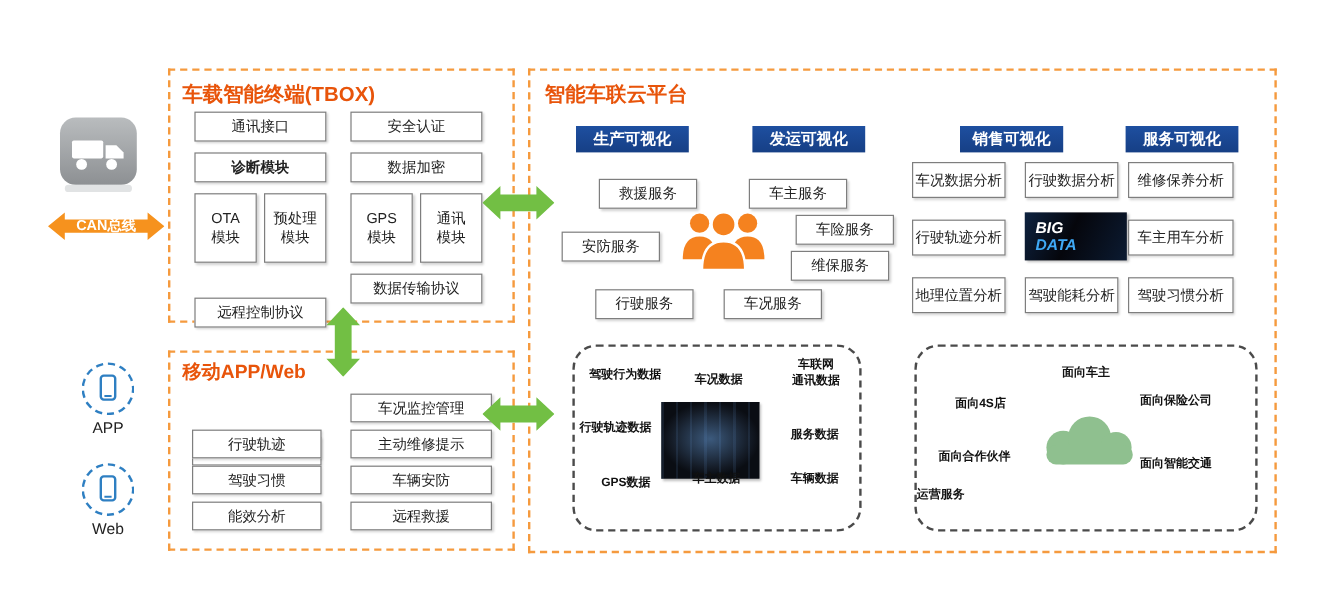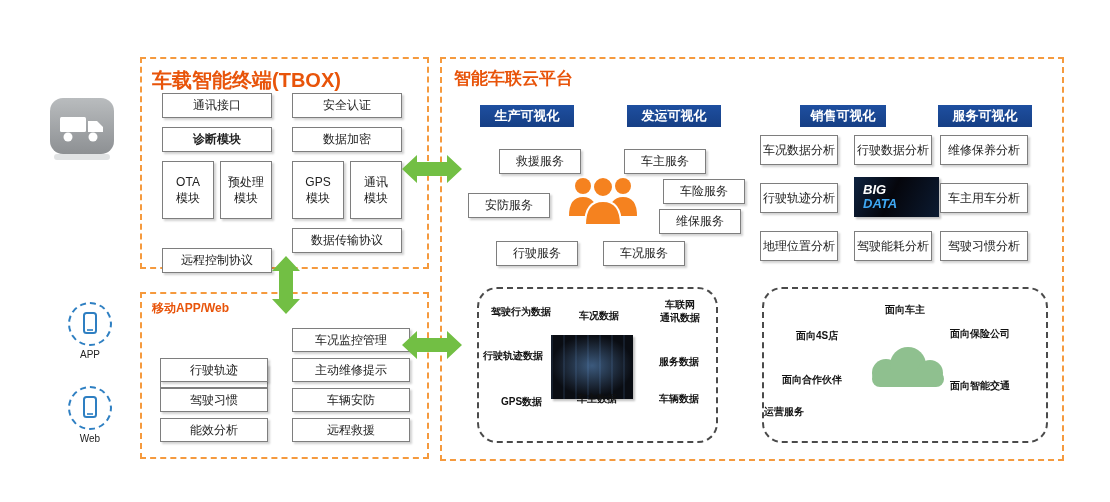--- a/index.html
+++ b/index.html
@@ -18,21 +18,21 @@
   .mod.tall{flex-direction:column;line-height:1.35;white-space:normal;}
   .bluehead{
     position:absolute;display:flex;align-items:center;justify-content:center;
     background:linear-gradient(var(--blue-header),#163f85);
     color:#fff;font-size:13px;font-weight:bold;height:22px;white-space:nowrap;
   }
   .dark-pool{position:absolute;border:2px dashed var(--dark-dash);border-radius:20px;}
   .pool-label{position:absolute;font-size:10px;color:#111;font-weight:bold;white-space:nowrap;}
   .pool-label.two-line{text-align:center;line-height:1.25;}
   .arrow{position:absolute;z-index:6;}
-  .io-label{position:absolute;font-size:10px;color:#222;text-align:center;}
+  .io-label{position:absolute;font-size:13px;color:#222;text-align:center;}
   .phone-ring{
     position:absolute;width:40px;height:40px;border:2px dashed var(--blue-icon);
     border-radius:50%;display:flex;align-items:center;justify-content:center;background:#fff;
   }
   .can-arrow{position:absolute;}
   .can-arrow .can-text{
     position:absolute;inset:0;display:flex;align-items:center;justify-content:center;
     color:#fff;font-size:12px;font-weight:bold;
   }
   .bigdata{
@@ -67,39 +67,45 @@
       <rect x="9" y="59" width="56" height="6" rx="3" style="fill:#c9cccd;opacity:.55"></rect>
       <g style="fill:#ffffff">
         <rect x="15" y="22" width="26" height="15" rx="1.5"></rect>
         <path d="M43 26 h9 l6 6 v5 h-15 z"></path>
         <circle cx="23" cy="42" r="4.5"></circle>
         <circle cx="48" cy="42" r="4.5"></circle>
       </g>
     </svg>
   </div>
 
+  <div class="can-arrow" style="left:40px;top:175px;width:97px;height:27px;">
+    <svg width="97" height="27" viewBox="0 0 97 27">
+      <polygon points="0,13.5 14,2 14,8 83,8 83,2 97,13.5 83,25 83,19 14,19 14,25" style="fill:var(--orange-arrow)"></polygon>
+    </svg>
+    <span class="can-text">CAN总线</span>
+  </div>
 
   <div class="phone-ring" style="left:68px;top:302px;">
     <svg width="26" height="28" viewBox="0 0 26 28">
       <rect x="7" y="3" width="12" height="20" rx="2.5" style="fill:none;stroke:var(--blue-icon);stroke-width:2"></rect>
       <line x1="10" y1="20" x2="16" y2="20" style="stroke:var(--blue-icon);stroke-width:1.6"></line>
     </svg>
   </div>
   <div class="io-label" style="left:58px;top:349px;width:64px;">APP</div>
 
   <div class="phone-ring" style="left:68px;top:386px;">
     <svg width="26" height="28" viewBox="0 0 26 28">
       <rect x="7" y="3" width="12" height="20" rx="2.5" style="fill:none;stroke:var(--blue-icon);stroke-width:2"></rect>
       <line x1="10" y1="20" x2="16" y2="20" style="stroke:var(--blue-icon);stroke-width:1.6"></line>
     </svg>
   </div>
   <div class="io-label" style="left:58px;top:433px;width:64px;">Web</div>
 
   <section class="dashed-panel" style="left:140px;top:57px;width:285px;height:208px;">
-    <h2 class="panel-title" style="left:10px;top:8px;font-size:20px;">车载智能终端(TBOX)</h2>
+    <h2 class="panel-title" style="left:10px;top:8px;font-size:17px;">车载智能终端(TBOX)</h2>
     <div class="mod" style="left:20px;top:34px;width:108px;height:23px;">通讯接口</div>
     <div class="mod" style="left:150px;top:34px;width:108px;height:23px;">安全认证</div>
     <div class="mod" style="left:20px;top:68px;width:108px;height:23px;font-weight:bold;">诊断模块</div>
     <div class="mod" style="left:150px;top:68px;width:108px;height:23px;">数据加密</div>
 
     <div class="mod tall" style="left:20px;top:102px;width:50px;height:56px;">
       <span>OTA</span>
       <span>模块</span>
     </div>
     <div class="mod tall" style="left:78px;top:102px;width:50px;height:56px;">
@@ -113,21 +119,21 @@
     <div class="mod tall" style="left:208px;top:102px;width:50px;height:56px;">
       <span>通讯</span>
       <span>模块</span>
     </div>
 
     <div class="mod" style="left:20px;top:169px;width:108px;height:23px;margin-top:20px;">远程控制协议</div>
     <div class="mod" style="left:150px;top:169px;width:108px;height:23px;">数据传输协议</div>
   </section>
 
   <section class="dashed-panel" style="left:140px;top:292px;width:285px;height:163px;">
-    <h2 class="panel-title" style="left:10px;top:6px;font-size:12px;">移动APP/Web</h2>
+    <h2 class="panel-title" style="left:10px;top:6px;font-size:16px;">移动APP/Web</h2>
     <div class="mod" style="left:18px;top:34px;width:106px;height:22px;margin-top:36px;">车辆控制</div>
     <div class="mod" style="left:150px;top:34px;width:116px;height:22px;">车况监控管理</div>
     <div class="mod" style="left:18px;top:64px;width:106px;height:22px;">行驶轨迹</div>
     <div class="mod" style="left:150px;top:64px;width:116px;height:22px;">主动维修提示</div>
     <div class="mod" style="left:18px;top:94px;width:106px;height:22px;">驾驶习惯</div>
     <div class="mod" style="left:150px;top:94px;width:116px;height:22px;">车辆安防</div>
     <div class="mod" style="left:18px;top:124px;width:106px;height:22px;">能效分析</div>
     <div class="mod" style="left:150px;top:124px;width:116px;height:22px;">远程救援</div>
   </section>
 

